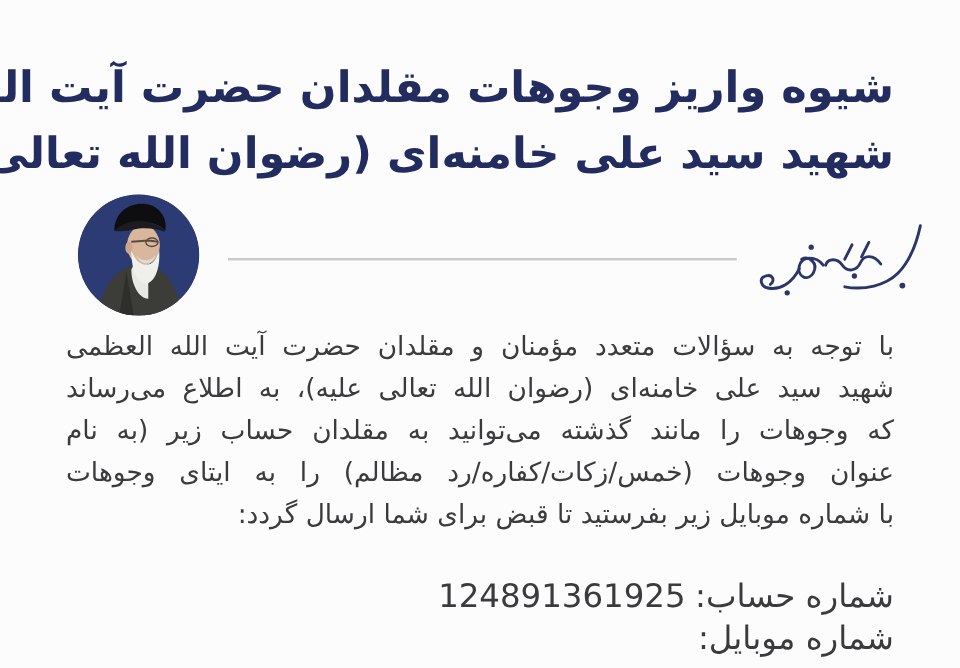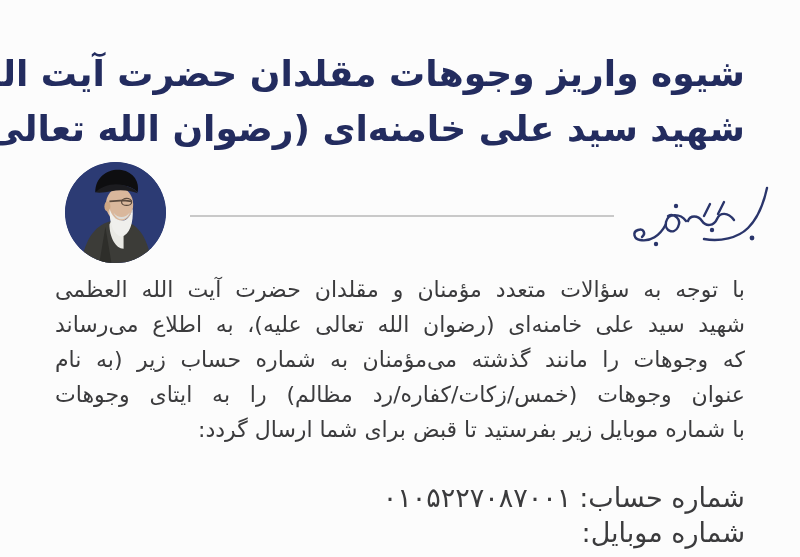--- a/index.html
+++ b/index.html
@@ -146,27 +146,27 @@
         <circle cx="96" cy="50" r="2.2"></circle>
         <circle cx="60" cy="26" r="2.2"></circle>
         <circle cx="40" cy="64" r="2.2"></circle>
       </g>
     </svg>
   </div>
 
   <div class="body-text">
     <div class="body-line">با توجه به سؤالات متعدد مؤمنان و مقلدان حضرت آیت الله العظمی</div>
     <div class="body-line">شهید سید علی خامنه‌ای (رضوان الله تعالی علیه)، به اطلاع می‌رساند</div>
-    <div class="body-line">که وجوهات را مانند گذشته می‌مؤمنان به شماره حساب زیر (به نام</div>
+    <div class="body-line">که وجوهات را مانند گذشته می‌توانید به مقلدان حساب زیر (به نام</div>
     <div class="body-line">عنوان وجوهات (خمس/زکات/کفاره/رد مظالم) را به ایتای وجوهات</div>
     <div class="body-line last">با شماره موبایل زیر بفرستید تا قبض برای شما ارسال گردد:</div>
   </div>
 
   <div class="accounts">
     <div class="account-row">
-      <span class="account-label">شماره حساب:</span><span class="account-value">۰۱۰۵۲۲۷۰۸۷۰۰۱</span>
+      <span class="account-label">شماره حساب:</span><span class="account-value">124891361925</span>
     </div>
     <div class="account-row">
       <span class="account-label">شماره موبایل:</span><span class="account-value"></span>
     </div>
   </div>
 
 </div>
 
 </body></html>

